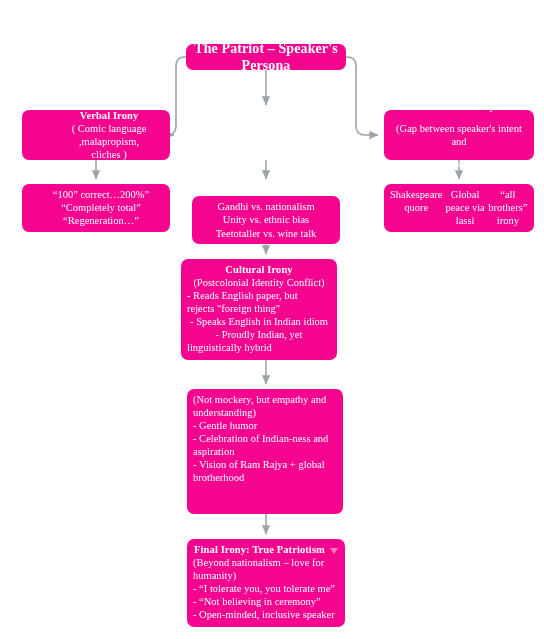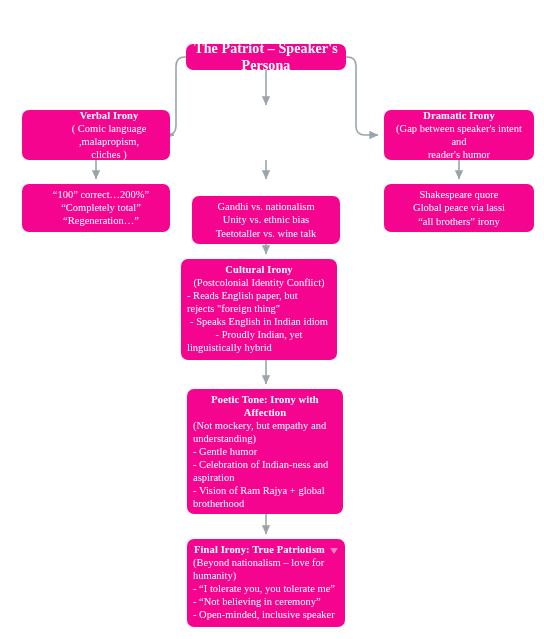--- a/index.html
+++ b/index.html
@@ -71,23 +71,23 @@
                display: flex; flex-direction: column; justify-content: center; padding-left: 32px; }
   #n-verbal-d{ left: 22px;  top: 184px; width: 148px; height: 48px;
                display: flex; flex-direction: column; justify-content: flex-start; padding-left: 16px; }
 
   #n-situ    { left: 192px; top: 110px; width: 148px; height: 50px;
                display: flex; flex-direction: column; justify-content: center; }
   #n-situ-d  { left: 192px; top: 196px; width: 148px; height: 48px;
                display: flex; flex-direction: column; justify-content: center; }
 
   #n-dram    { left: 384px; top: 110px; width: 150px; height: 50px;
-               display: flex; flex-direction: column; justify-content: center; }
+               display: flex; flex-direction: column; justify-content: center; gap: 9px; }
   #n-dram-d  { left: 384px; top: 184px; width: 150px; height: 48px;
-               display: flex; flex-direction: column; justify-content: center; }
+               display: flex; flex-direction: row; justify-content: center; }
 
   #n-cult    { left: 181px; top: 259px; width: 156px; height: 101px; }
   #n-poetic  { left: 187px; top: 389px; width: 156px; height: 125px; }
   #n-final   { left: 187px; top: 539px; width: 158px; height: 88px; }
 
   .tri-marker {
     display: inline-block;
     width: 0; height: 0;
     border-left: 4.5px solid transparent;
     border-right: 4.5px solid transparent;
@@ -166,21 +166,20 @@
     <span class="hdr">Cultural Irony</span>
     <span class="ln" style="text-align:center">(Postcolonial Identity Conflict)</span>
     <span class="ln" style="text-align:left">- Reads English paper, but</span>
     <span class="ln">rejects "foreign thing"</span>
     <span class="ln" style="text-align:center">- Speaks English in Indian idiom</span>
     <span class="ln" style="text-align:center">- Proudly Indian, yet</span>
     <span class="ln">linguistically hybrid</span>
   </div>
 
   <div class="node left-body" id="n-poetic">
-    <span class="hdr">Poetic Tone: Irony with Affection</span>
     <span class="ln">(Not mockery, but empathy and</span>
     <span class="ln">understanding)</span>
     <span class="ln">- Gentle humor</span>
     <span class="ln">- Celebration of Indian-ness and</span>
     <span class="ln">aspiration</span>
     <span class="ln">- Vision of Ram Rajya + global</span>
     <span class="ln">brotherhood</span>
   </div>
 
   <div class="node left-body" id="n-final">

